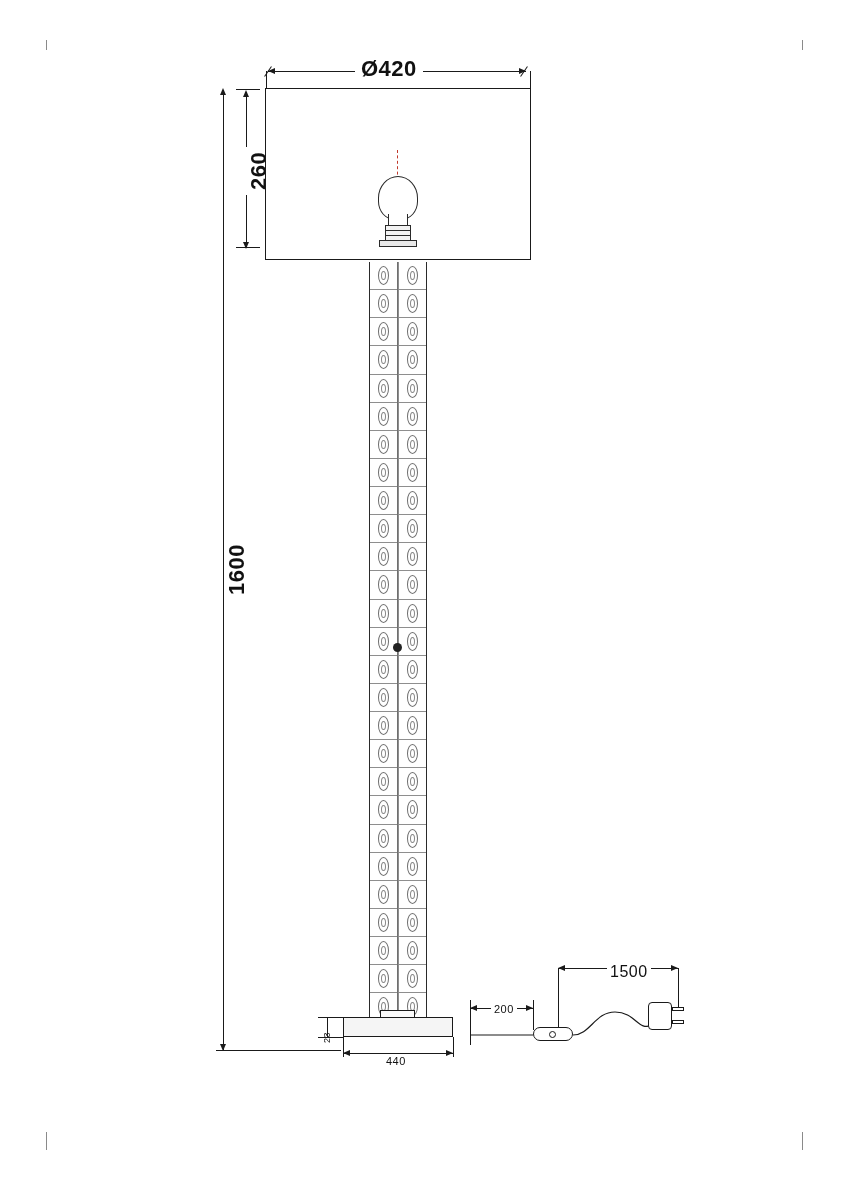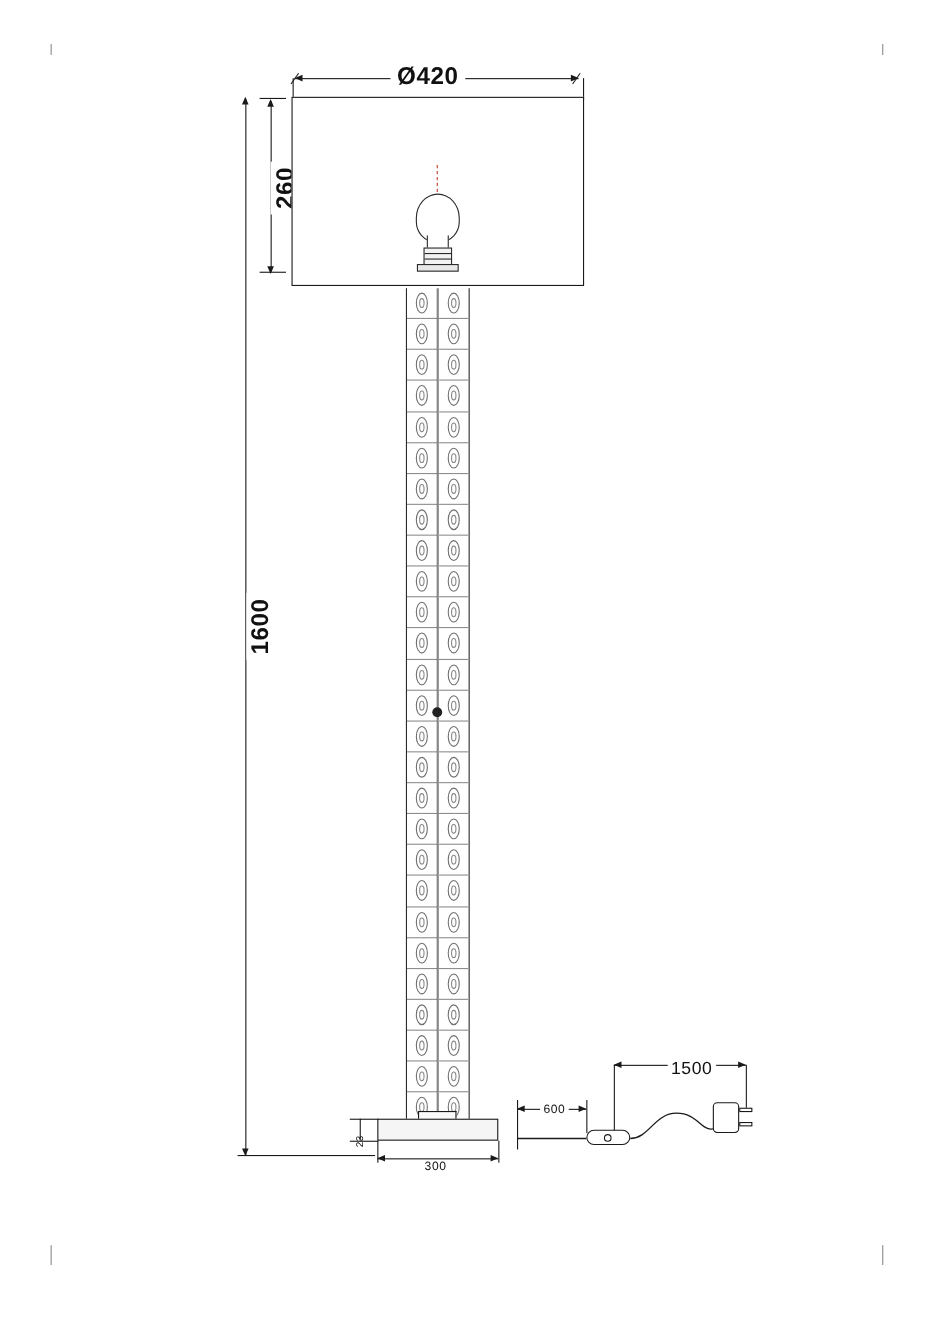--- a/index.html
+++ b/index.html
@@ -453,33 +453,33 @@
   <div id="column-mid-dot"></div>
 
   <div id="base-neck"></div>
   <div id="base-plate"></div>
 
   <div class="line hline" style="left:343px;top:1053px;width:110px;"></div>
   <div class="arrow arr-left" style="left:343px;top:1050px;"></div>
   <div class="arrow arr-right" style="left:446px;top:1050px;"></div>
   <div class="line vline" style="left:343px;top:1037px;height:20px;"></div>
   <div class="line vline" style="left:453px;top:1037px;height:20px;"></div>
-  <div class="dim-text dim-small" style="left:386px;top:1055px;font-size:11px;">300</div>
+  <div class="dim-text dim-small" style="left:386px;top:1055px;font-size:11px;">440</div>
 
   <div class="line vline" style="left:327px;top:1017px;height:20px;"></div>
   <div class="line hline" style="left:318px;top:1017px;width:26px;"></div>
   <div class="line hline" style="left:318px;top:1037px;width:26px;"></div>
   <div class="dim-text dim-small vert" style="left:322px;top:1043px;transform:rotate(-90deg);">23</div>
 
   <div class="line vline" style="left:470px;top:1000px;height:45px;"></div>
   <div class="line vline" style="left:533px;top:1000px;height:30px;"></div>
   <div class="line hline" style="left:470px;top:1008px;width:63px;"></div>
   <div class="arrow arr-left" style="left:470px;top:1005px;"></div>
   <div class="arrow arr-right" style="left:526px;top:1005px;"></div>
-  <div class="dim-text dim-small" style="left:491px;top:1003px;background:#ffffff;padding:0 3px;font-size:11px;">600</div>
+  <div class="dim-text dim-small" style="left:491px;top:1003px;background:#ffffff;padding:0 3px;font-size:11px;">200</div>
 
   <div class="line hline" style="left:558px;top:968px;width:120px;"></div>
   <div class="arrow arr-left" style="left:558px;top:965px;"></div>
   <div class="arrow arr-right" style="left:671px;top:965px;"></div>
   <div class="line vline" style="left:558px;top:968px;height:60px;"></div>
   <div class="line vline" style="left:678px;top:968px;height:40px;"></div>
   <div class="dim-text dim-small" style="left:607px;top:963px;background:#ffffff;padding:0 3px;font-size:16px;">1500</div>
 
   <svg style="position:absolute;left:440px;top:990px;width:240px;height:70px;overflow:visible;">
     <path d="M 30 45 L 93 45" stroke="#1a1a1a" stroke-width="1.2" fill="none"></path>

